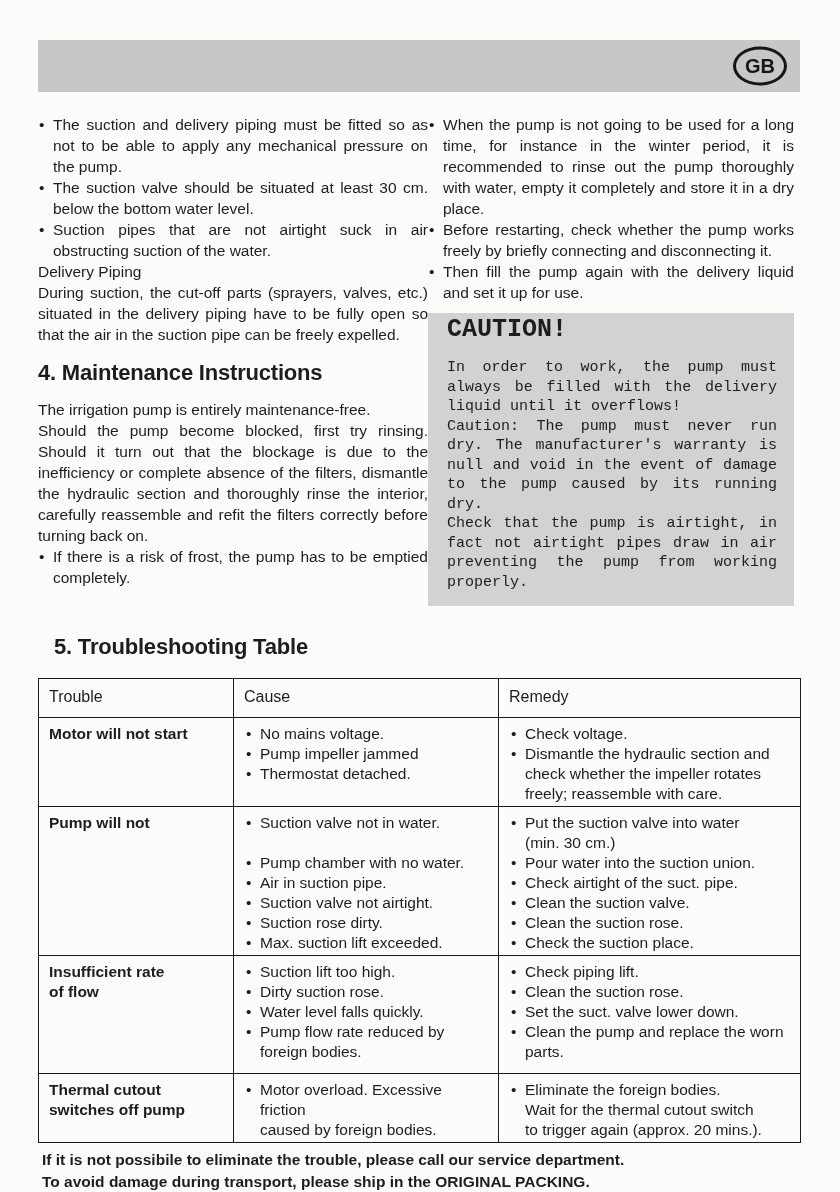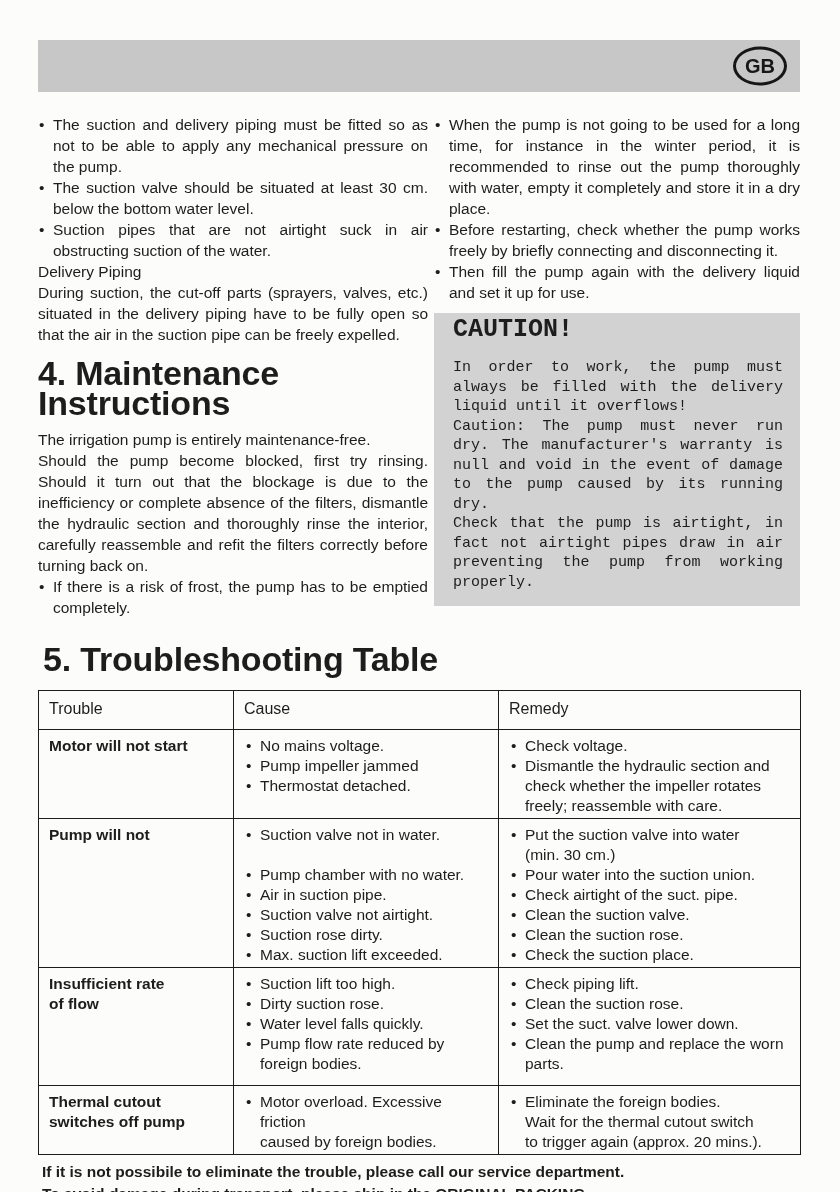--- a/index.html
+++ b/index.html
@@ -26,48 +26,48 @@
     border:3px solid #161616; border-radius:50%;
     display:flex; align-items:center; justify-content:center;
     font-weight:bold; font-size:20px; color:#161616;
     background:transparent;
   }
 
   
   .columns {
     display:grid;
     grid-template-columns:390px 366px;
-    column-gap:6px;
+    column-gap:0;
     margin:22px 40px 0 38px;
     font-size:15.5px; line-height:21px;
   }
   ul.bullets { list-style:none; margin:0; padding:0; text-align:justify; }
   ul.bullets li { position:relative; padding-left:15px; }
   ul.bullets li::before { content:"\2022"; position:absolute; left:1px; }
   .plain-line { }
   p.just { margin:0; text-align:justify; white-space:pre-line; }
   h2.section {
-    font-size:34px; line-height:30px;
+    font-size:22px; line-height:30px;
     margin:13px 0 11px 0; letter-spacing:-0.2px;
     font-weight:bold;
   }
 
   
   .caution-box {
     margin-top:10px;
     background:#d2d2d2;
     padding:6px 17px 14px 19px;
     font-family:Liberation Mono, monospace;
   }
   .caution-title { font-size:25px; font-weight:bold; margin:0 0 18px 0; }
   .caution-box p { margin:0; font-size:15px; line-height:19.5px; text-align:justify; }
 
   
   .ts-heading { margin:26px 40px 0 38px; }
-  .ts-heading h2 { margin:5px; }
+  .ts-heading h2 { margin:16px; }
   .ts-wrap { margin:16px 40px 0 38px; }
   table.ts {
     border-collapse:collapse;
     width:762px;
     table-layout:fixed;
   }
   table.ts th, table.ts td {
     border:1.5px solid #1c1c1c;
     vertical-align:top; text-align:left;
   }

